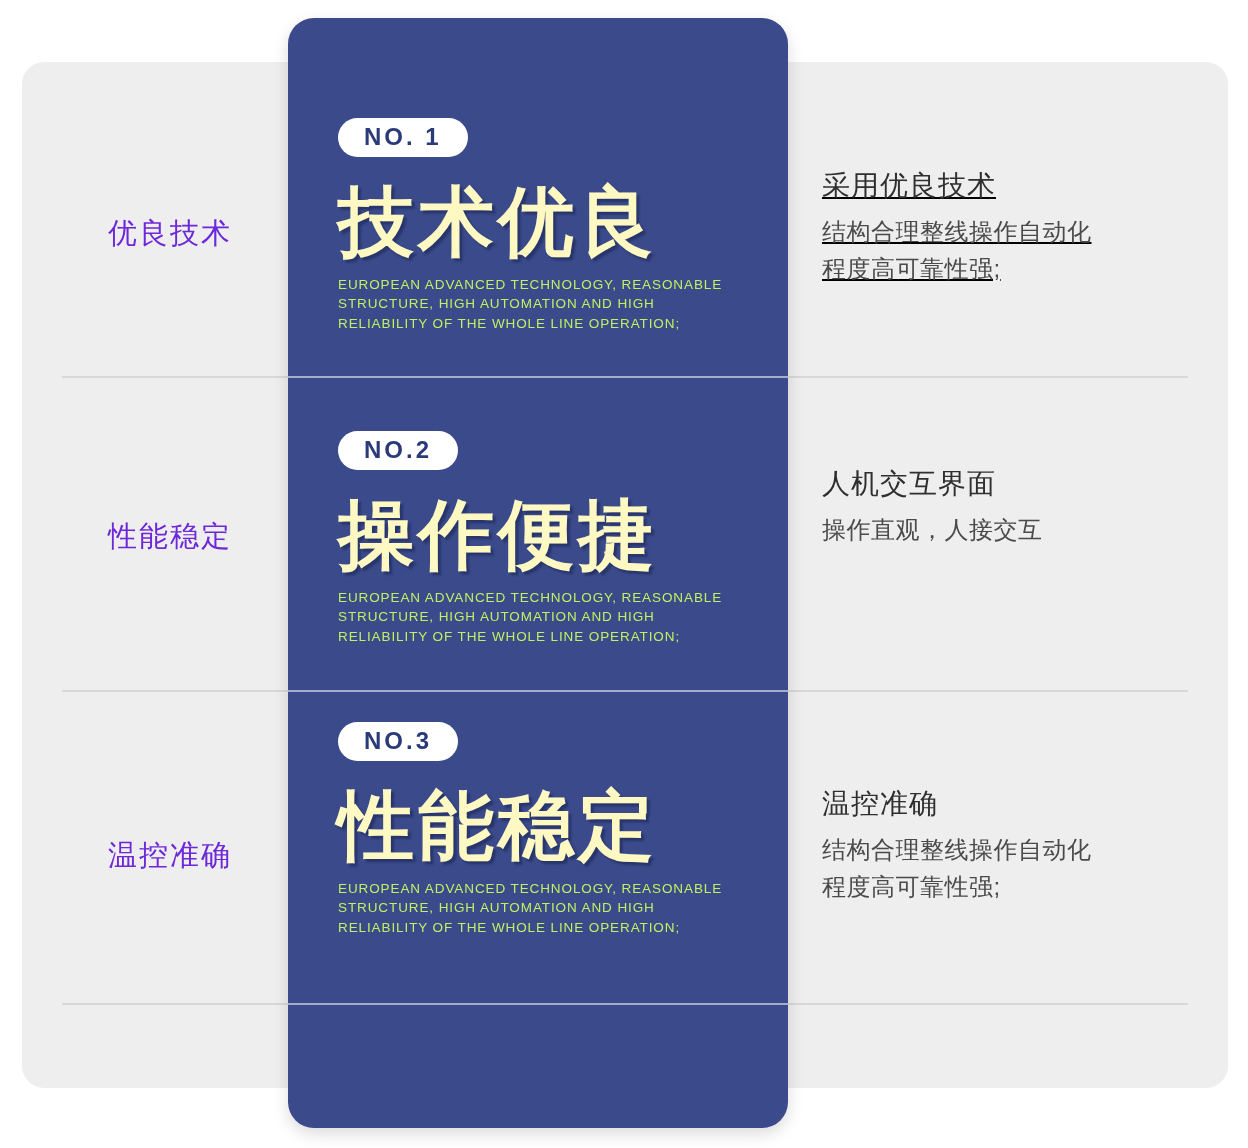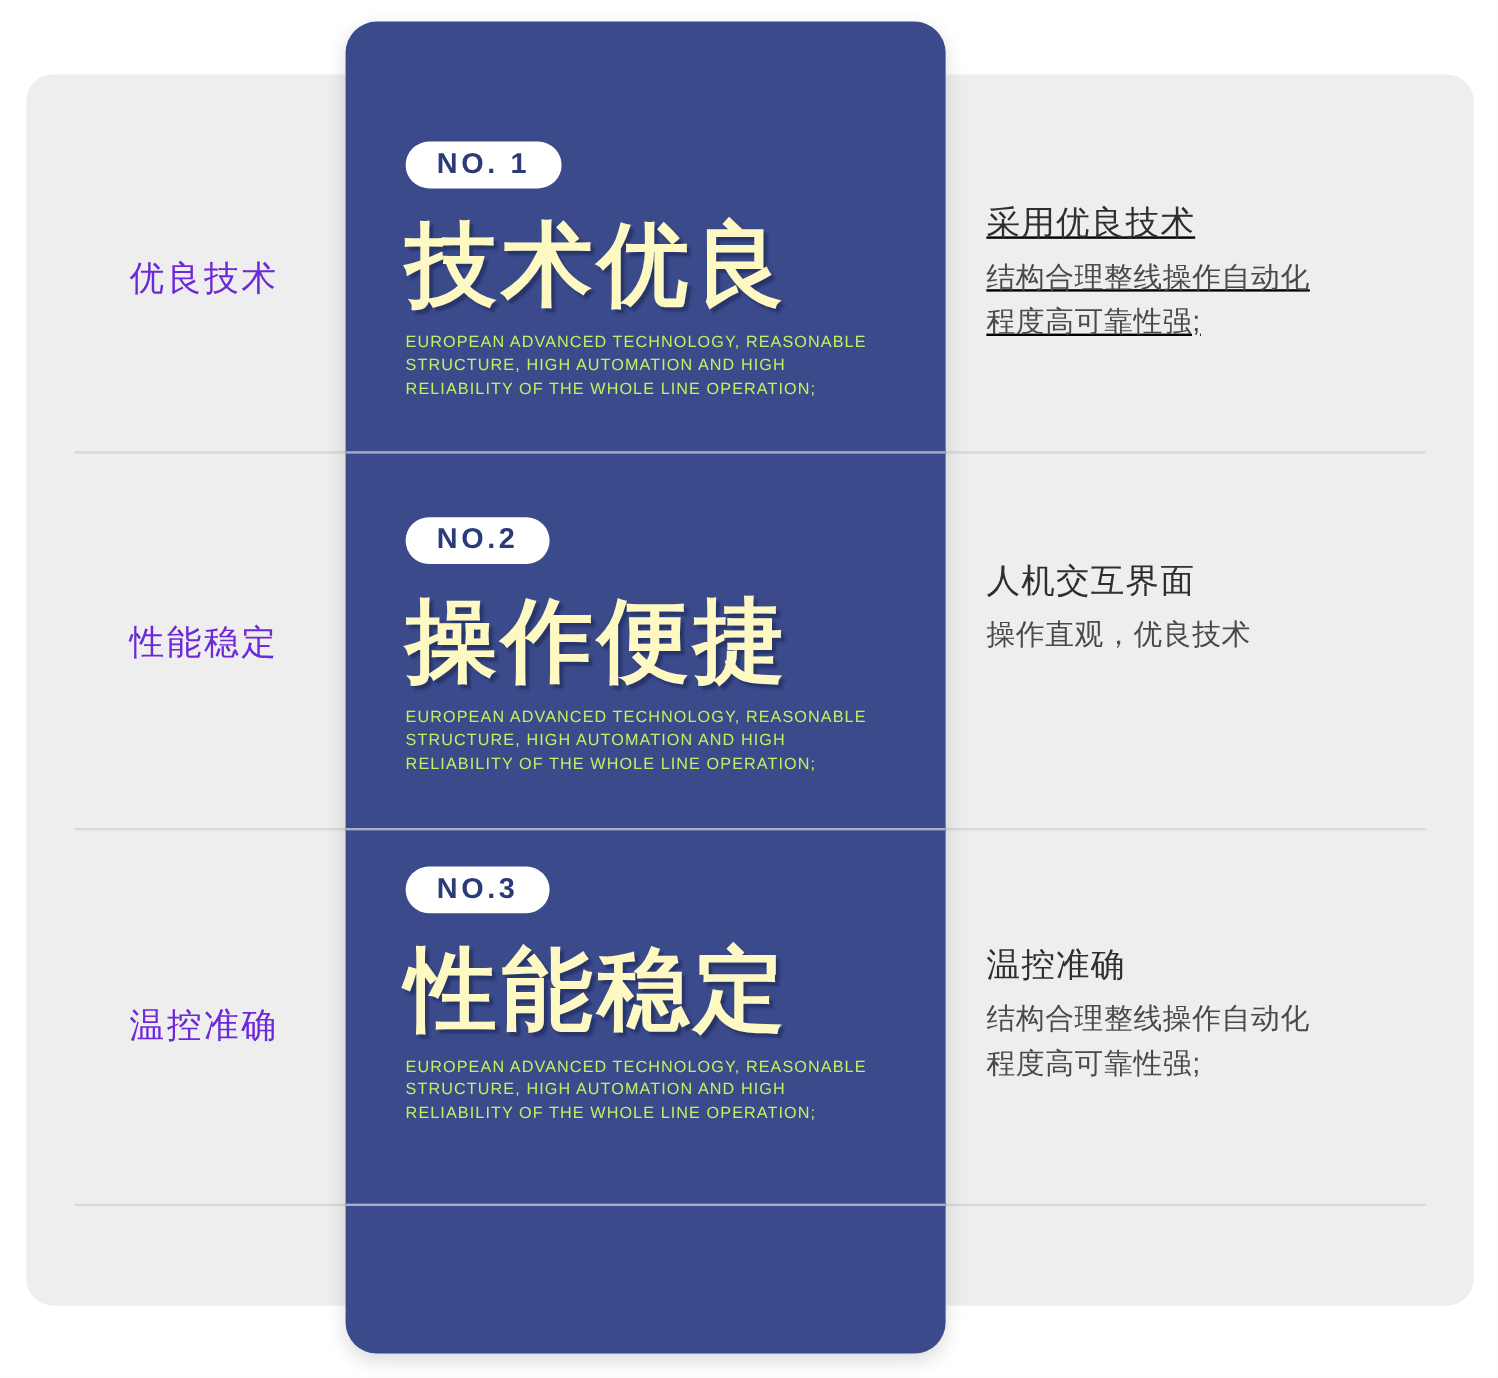--- a/index.html
+++ b/index.html
@@ -163,21 +163,21 @@
 <div class="left-label r3">温控准确</div>
 
 <div class="right-desc r1">
   <div class="rd-title">采用优良技术</div>
   <div class="rd-line">结构合理整线操作自动化</div>
   <div class="rd-line">程度高可靠性强;</div>
 </div>
 
 <div class="right-desc r2">
   <div class="rd-title">人机交互界面</div>
-  <div class="rd-line">操作直观，优良技术</div>
+  <div class="rd-line">操作直观，人接交互</div>
 </div>
 
 <div class="right-desc r3">
   <div class="rd-title">温控准确</div>
   <div class="rd-line">结构合理整线操作自动化</div>
   <div class="rd-line">程度高可靠性强;</div>
 </div>
 
 <div class="blue-panel">
   <div class="panel-seam s1"></div>

